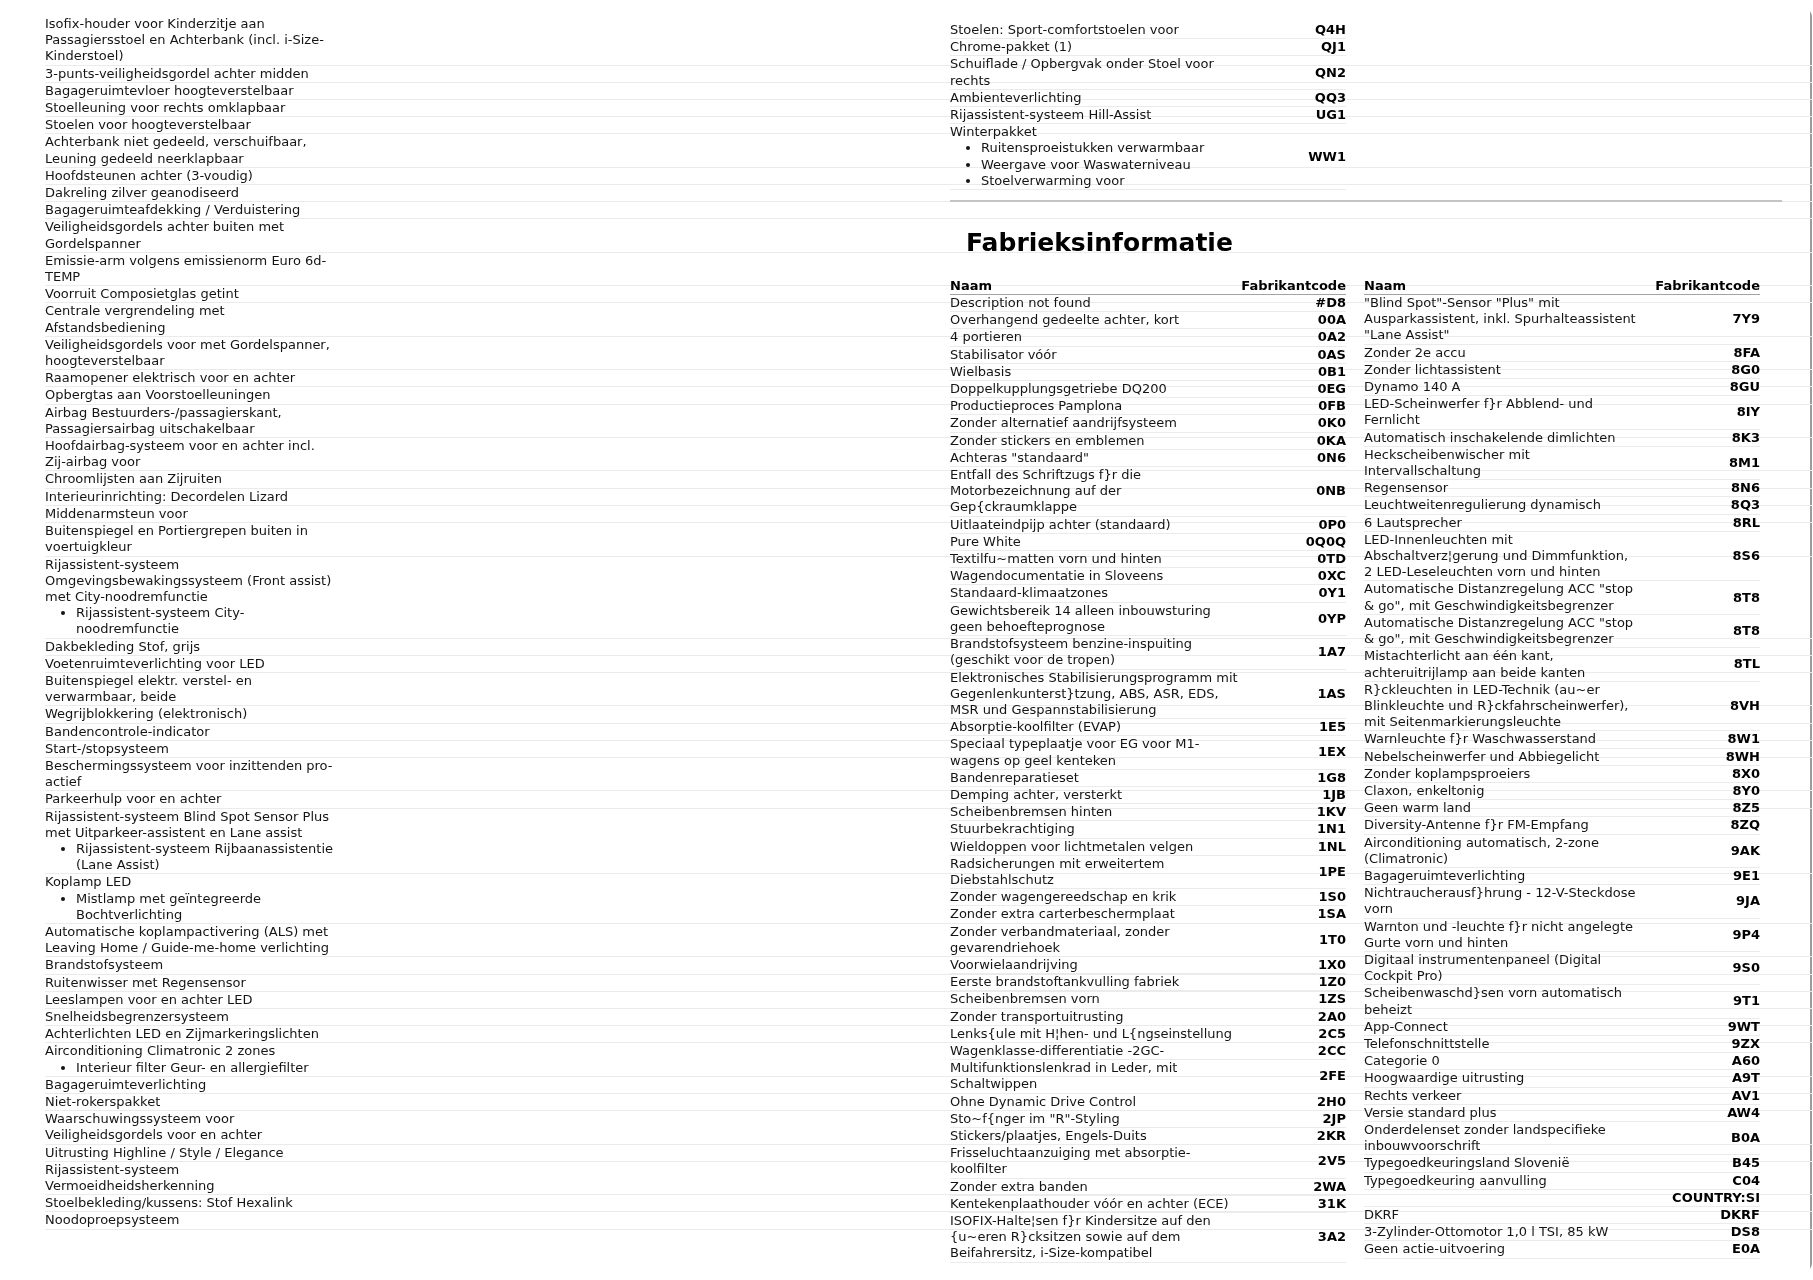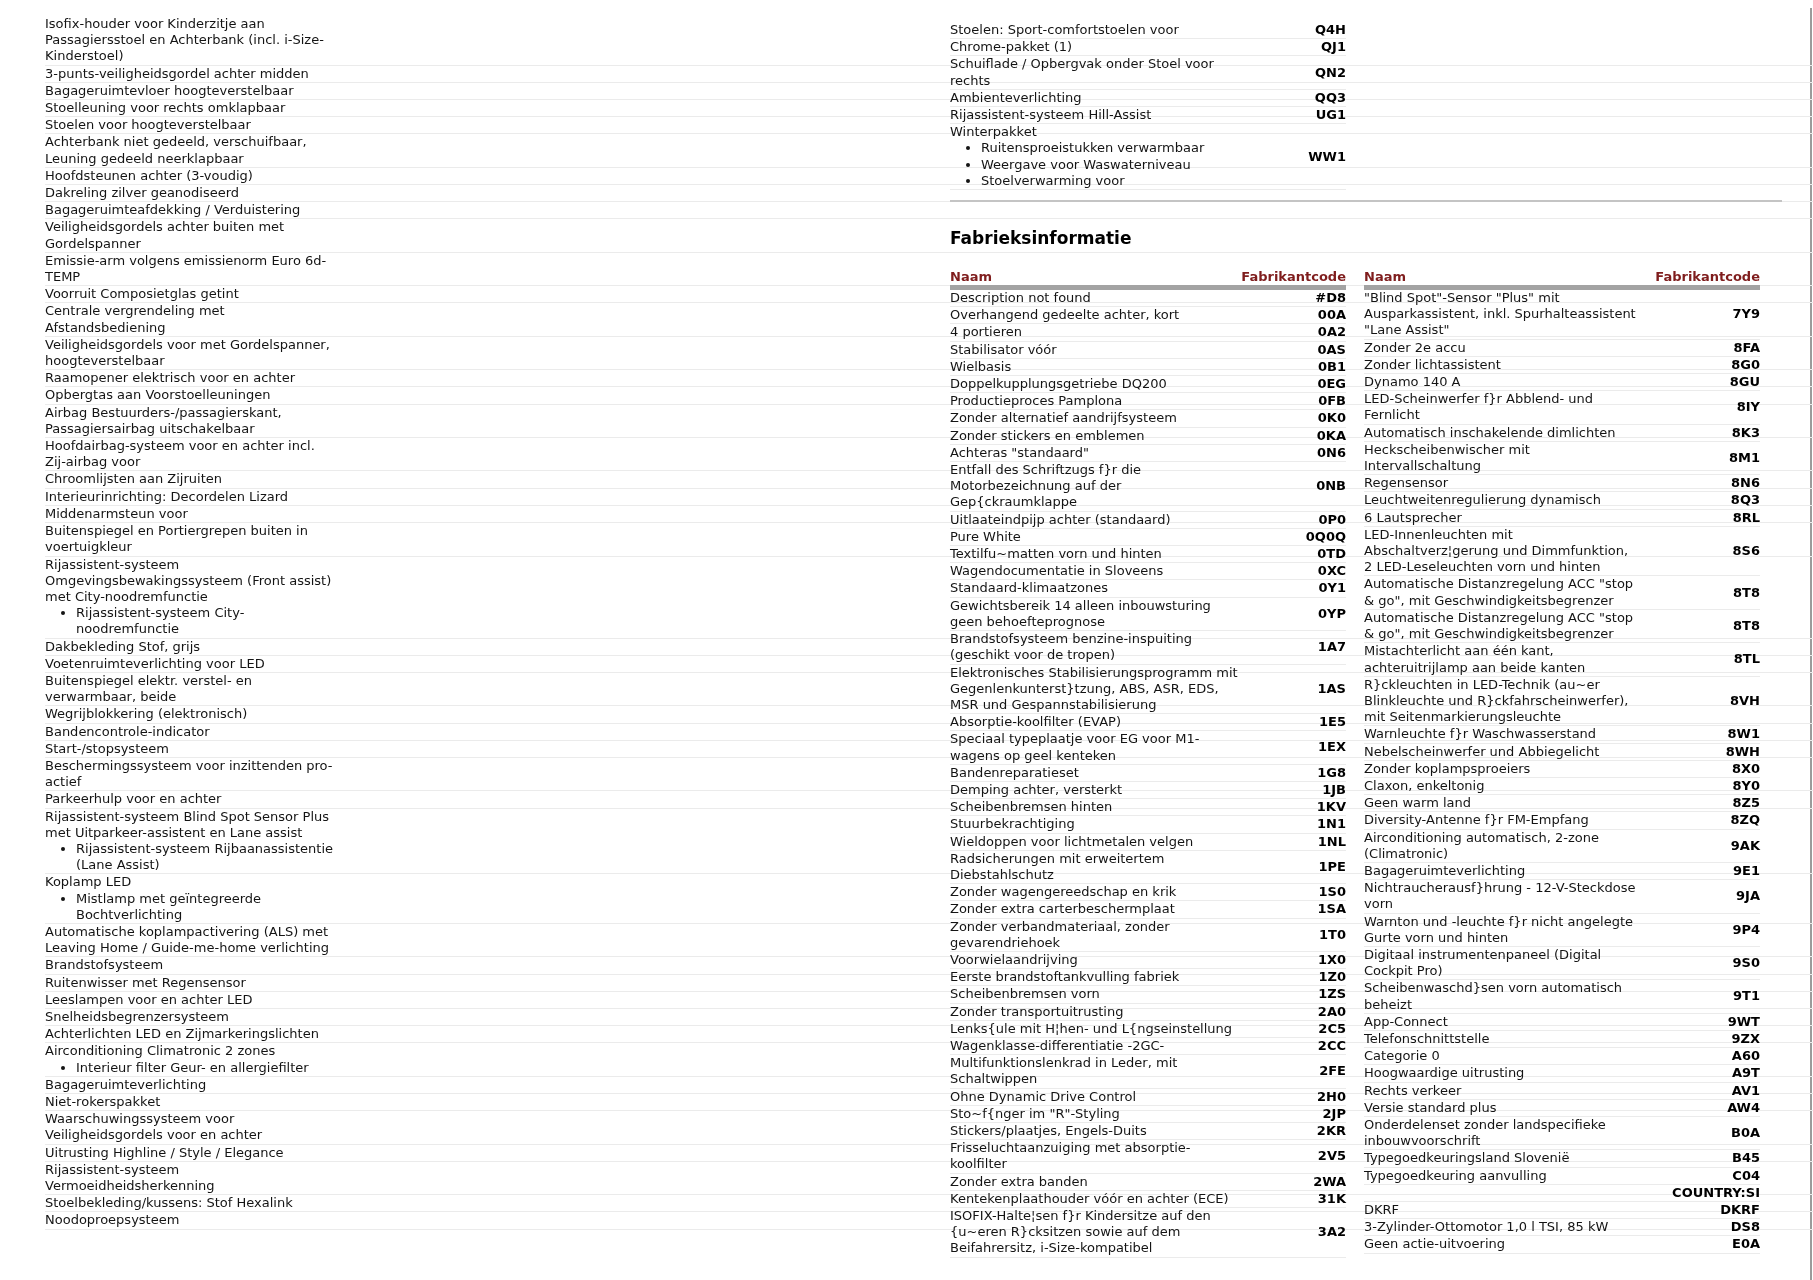--- a/index.html
+++ b/index.html
@@ -1,35 +1,35 @@
 <!DOCTYPE html>
 <html><head>
 <meta charset="utf-8">
 <style>
   html,body { margin:0; padding:0; background:#ffffff; }
   .page {
     position:relative; width:1813px; height:1280px; background:#ffffff;
     font-family:"DejaVu Sans","Liberation Sans",sans-serif;
-    font-size:13px; color:#141414; overflow:hidden;
+    font-size:13px; color:#141414; overflow:hidden;border-radius:22px;
   }
   .edge-line { position:absolute; top:8px; right:1px; bottom:0; width:2px; background:#9b9b9b; }
   .col-left  { position:absolute; left:45px;  top:16px; width:412px; }
   .col-right { position:absolute; left:950px; top:22px; width:832px; }
   .list { width:100%; }
   .toplist { width:396px; }
   .row { display:flex; align-items:center; border-bottom:1px solid #ebebeb; }
   .desc { flex:1 1 auto; white-space:pre-line; line-height:16.2px; padding-right:10px; min-height:16.2px; }
   .code { font-weight:bold; white-space:nowrap; text-align:right; line-height:16.2px; color:#000; }
   ul.bullets { margin:0; padding-left:31px; list-style-type:disc; }
   ul.bullets li { white-space:pre-line; line-height:16.2px; }
   .divider { height:2px; background:#c4c4c4; margin-top:10px; width:832px; }
-  .factory-title { font-size:17px; font-weight:bold; margin:26px 0 20px 0; color:#000; }
+  .factory-title { font-size:25px; font-weight:bold; margin:26px 0 20px 16px; color:#000; }
   .tables { display:flex; gap:18px; }
   .pane { width:396px; }
-  .pane-header { display:flex; font-weight:bold; border-bottom:5px solid #a3a3a3; line-height:17px; color:#7f1d1d; }
+  .pane-header { display:flex; font-weight:bold; border-bottom:1px solid #a3a3a3; line-height:17px; color:#000000; }
   .pane-header .h-name { flex:1 1 auto; }
   .pane-header .h-code { white-space:nowrap; }
 </style>
 </head>
 <body>
 
 <div class="page">
 
   <div class="edge-line"></div>
 

